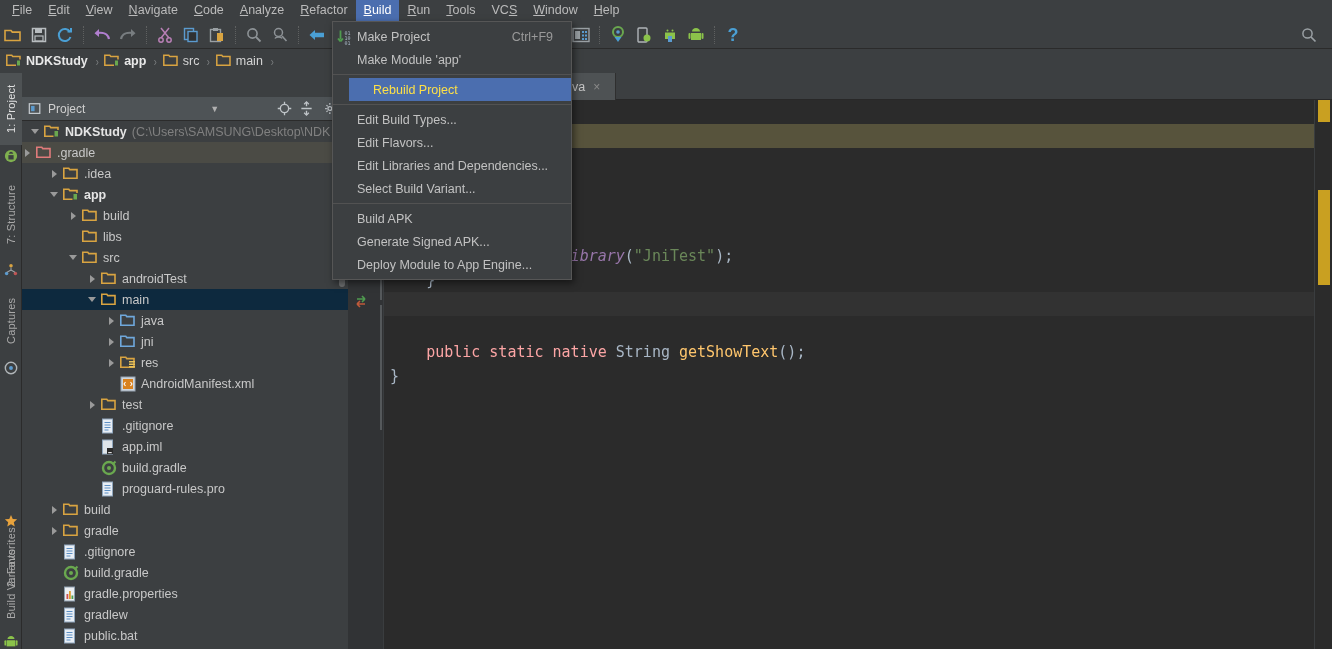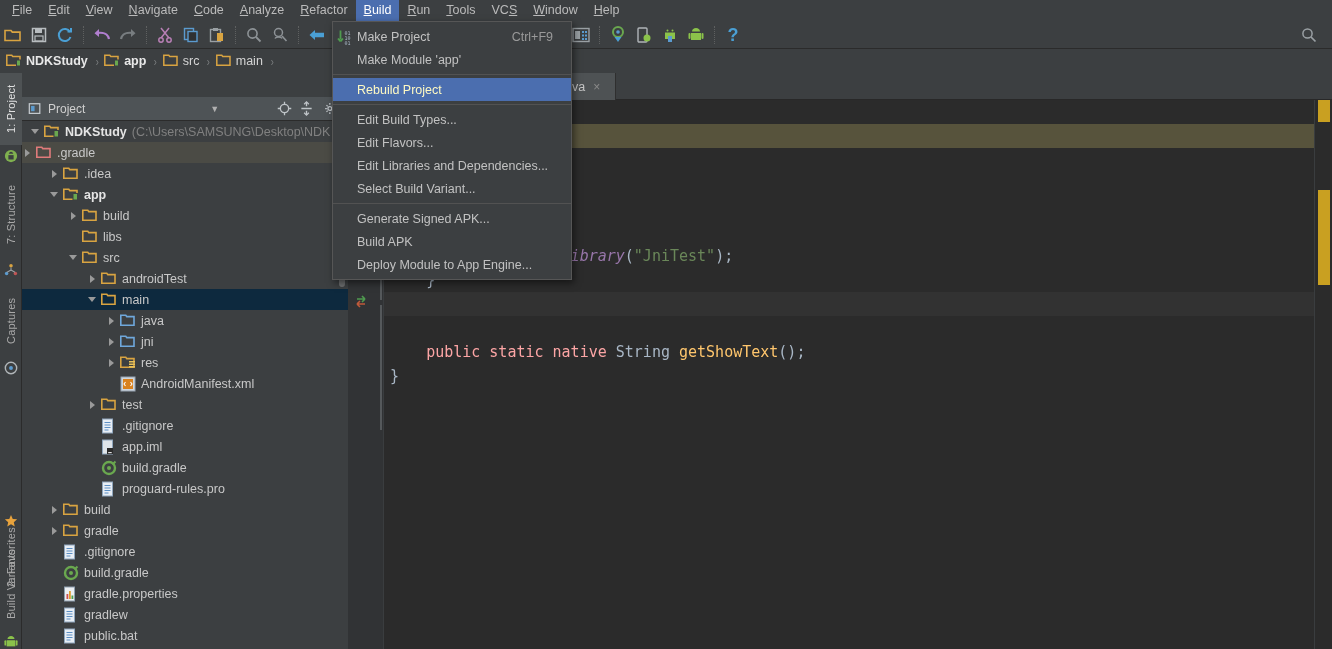--- a/index.html
+++ b/index.html
@@ -204,21 +204,21 @@
     box-shadow: 2px 3px 7px rgba(0,0,0,0.5);
     padding: 3px 0 3px 0;
     z-index: 60;
   }
   .mi {
     height: 23px; display: flex; align-items: center;
     padding-left: 24px; padding-right: 18px;
     font-size: 12.5px; color: #c2c2c2;
     position: relative; white-space: nowrap;
   }
-  .mi.sel { background: #4b6eaf; color: #fef9c3; }
+  .mi.sel { background: #4b6eaf; color: #fde047; margin-left: 16px; }
   .mi .accel { margin-left: auto; color: #9a9a9a; font-size: 12.5px; }
   .mi-sep { height: 1px; background: #525252; margin: 3px 0; }
   .mi-icon { position: absolute; left: 4px; top: 4px; width: 16px; height: 16px; }
 </style>
 </head>
 <body>
 
 <div id="app">
 
   <div class="menubar" id="menubar">
@@ -786,23 +786,23 @@
         <span>Edit Flavors...</span>
       </div>
       <div class="mi">
         <span>Edit Libraries and Dependencies...</span>
       </div>
       <div class="mi">
         <span>Select Build Variant...</span>
       </div>
       <div class="mi-sep"></div>
       <div class="mi">
+        <span>Build APK</span>
+      </div>
+      <div class="mi">
         <span>Generate Signed APK...</span>
-      </div>
-      <div class="mi">
-        <span>Build APK</span>
       </div>
       <div class="mi">
         <span>Deploy Module to App Engine...</span>
       </div>
     </div>
 
 </div>
 
 </body></html>

